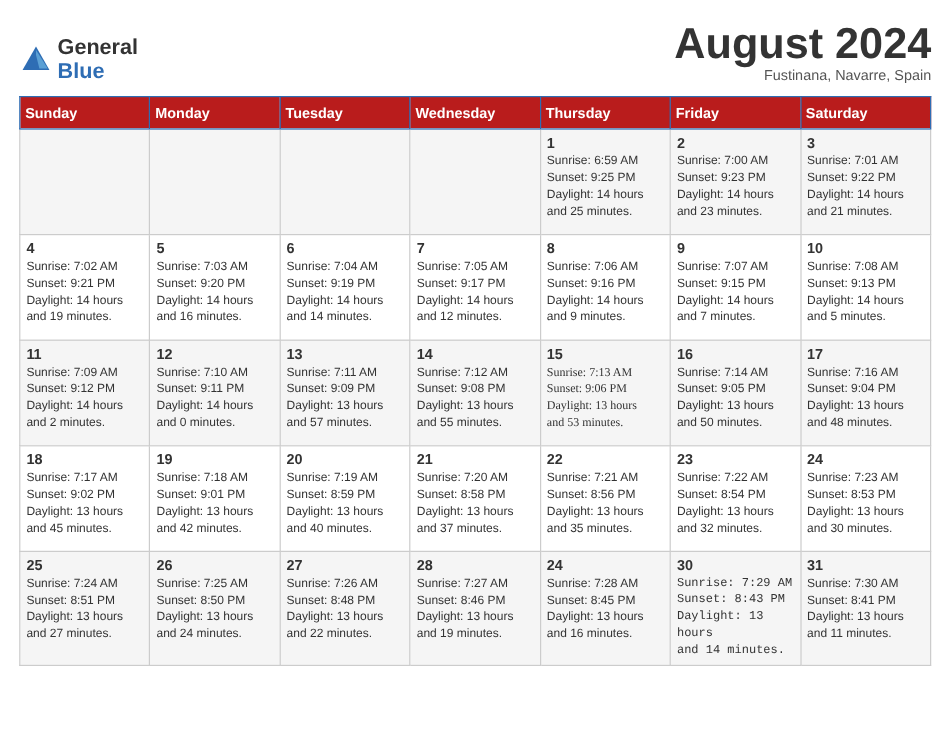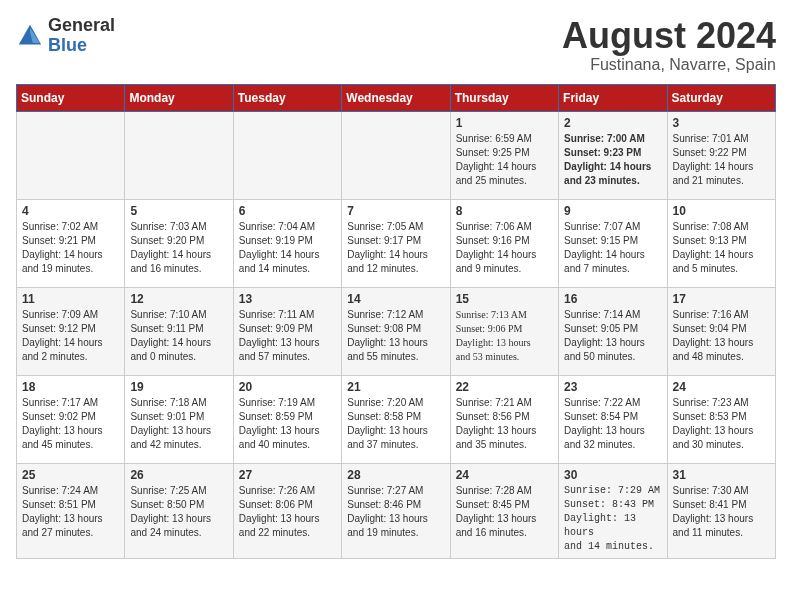--- a/index.html
+++ b/index.html
@@ -6,21 +6,21 @@
     body {
       font-family: Arial, sans-serif;
       background: #fff;
       width: 792px;
       min-height: 612px;
       padding: 16px;
     }
     .header-area {
       display: flex;
       justify-content: space-between;
-      align-items: flex-start;
+      align-items: flex-end;
       margin-bottom: 10px;
     }
     .logo {
       display: flex;
       align-items: center;
       gap: 4px;
     }
     .logo-text {
       font-size: 18px;
       font-weight: bold;
@@ -35,21 +35,21 @@
     .title-area {
       text-align: right;
     }
     .month-year {
       font-size: 36px;
       font-weight: bold;
       color: #333;
       line-height: 1.1;
     }
     .location {
-      font-size: 16px;
+      font-size: 12px;
       color: #555;
     }
     table {
       width: 100%;
       border-collapse: collapse;
       table-layout: fixed;
     }
     thead tr th {
       background-color: #b91c1c;
       color: #fff;
@@ -128,21 +128,21 @@
         <td class="empty-cell"></td>
         <td>
           <span class="day-number">1</span>
           <div class="day-info" style="white-space: pre-line;">Sunrise: 6:59 AM
 Sunset: 9:25 PM
 Daylight: 14 hours
 and 25 minutes.</div>
         </td>
         <td>
           <span class="day-number">2</span>
-          <div class="day-info" style="white-space: pre-line; font-weight: bold;">Sunrise: 7:00 AM
+          <div class="day-info" style="white-space: pre-line;">Sunrise: 7:00 AM
 Sunset: 9:23 PM
 Daylight: 14 hours
 and 23 minutes.</div>
         </td>
         <td>
           <span class="day-number">3</span>
           <div class="day-info" style="white-space: pre-line;">Sunrise: 7:01 AM
 Sunset: 9:22 PM
 Daylight: 14 hours
 and 21 minutes.</div>
@@ -312,21 +312,21 @@
         <td>
           <span class="day-number">26</span>
           <div class="day-info" style="white-space: pre-line;">Sunrise: 7:25 AM
 Sunset: 8:50 PM
 Daylight: 13 hours
 and 24 minutes.</div>
         </td>
         <td>
           <span class="day-number">27</span>
           <div class="day-info" style="white-space: pre-line;">Sunrise: 7:26 AM
-Sunset: 8:06 PM
+Sunset: 8:48 PM
 Daylight: 13 hours
 and 22 minutes.</div>
         </td>
         <td>
           <span class="day-number">28</span>
           <div class="day-info" style="white-space: pre-line;">Sunrise: 7:27 AM
 Sunset: 8:46 PM
 Daylight: 13 hours
 and 19 minutes.</div>
         </td>

